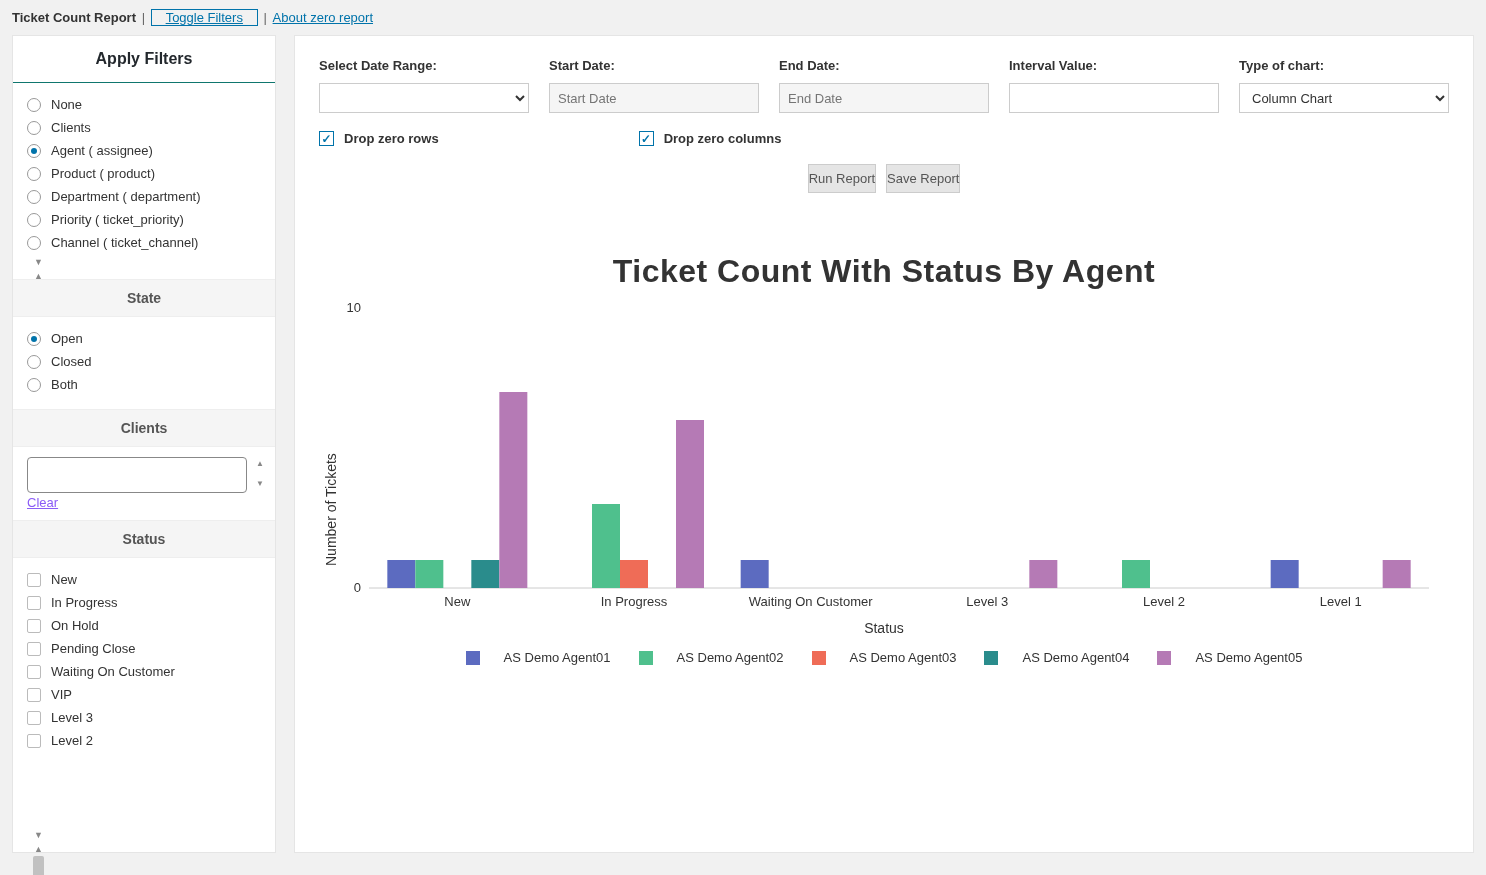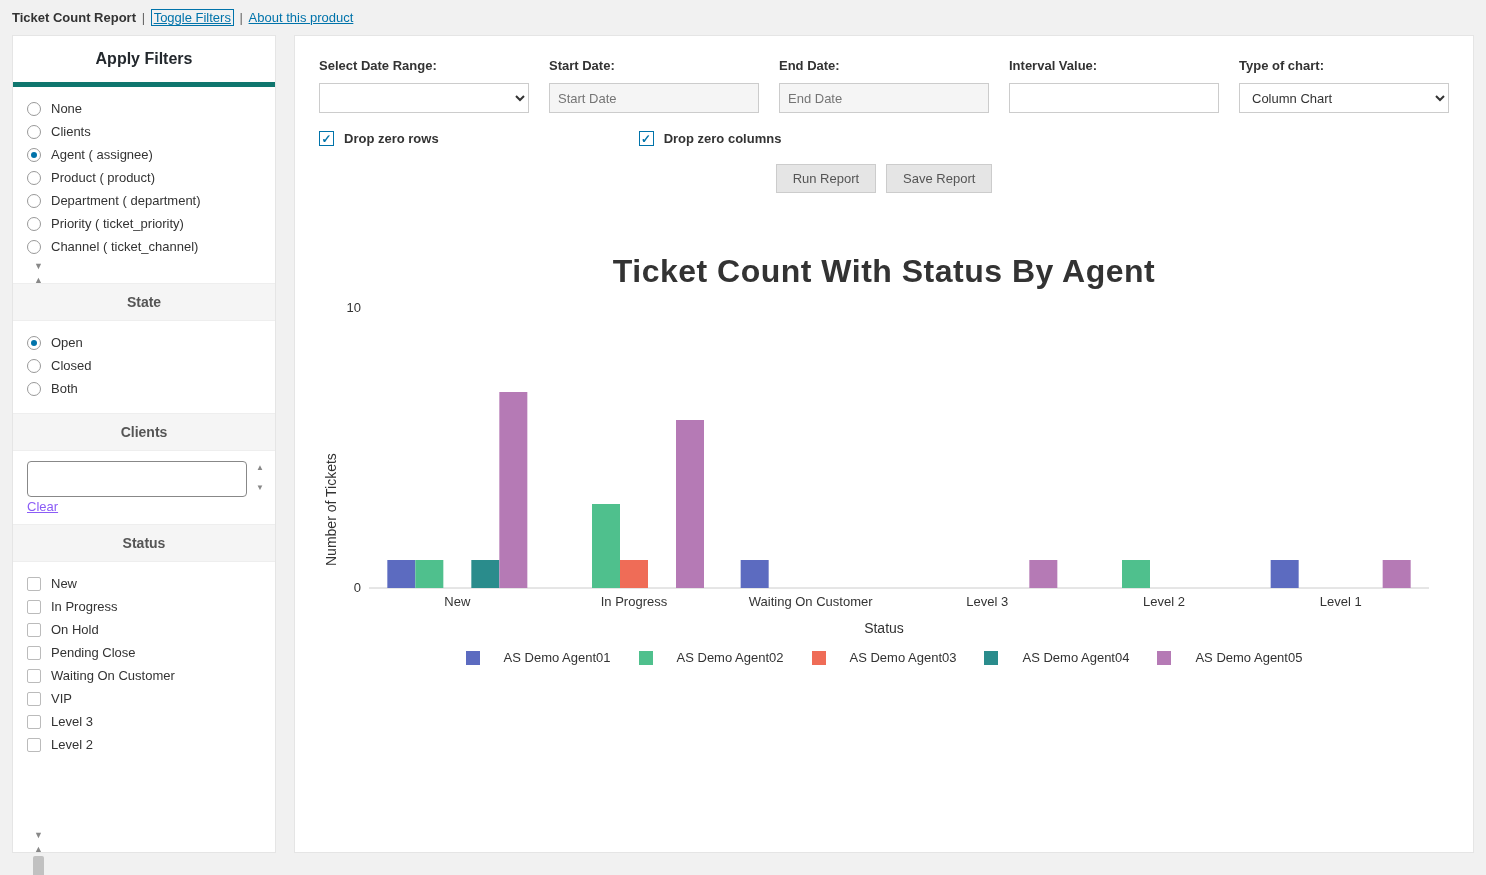--- a/index.html
+++ b/index.html
@@ -13,41 +13,41 @@
     overflow: hidden;
   }
   .topbar {
     padding: 10px 12px;
     font-size: 13px;
     color: #333;
   }
   .topbar .title { font-weight: 600; color: #333; }
   .topbar a { color: #0073aa; text-decoration: underline; cursor: pointer; }
   .topbar .sep { color: #666; padding: 0 2px; }
-  .toggle-box { border: 1px solid #0073aa; padding: 0 2px; }
+  .toggle-box { border: 1px solid #0073aa; padding: 0 14px; }
   .layout {
     display: flex;
     gap: 18px;
     padding: 0 12px 12px 12px;
     height: 830px;
   }
   .sidebar {
     width: 272px;
     background: #fff;
     border: 1px solid #e5e5e5;
     display: flex;
     flex-direction: column;
   }
   .apply-title {
     text-align: center;
     font-size: 16px;
     font-weight: 600;
     color: #23282d;
     padding: 14px 0;
-    border-bottom: 5px solid #0f766e;
+    border-bottom: 1px solid #0f766e;
   }
   .panel-header {
     background: #f5f5f5;
     text-align: center;
     font-size: 14px;
     font-weight: 600;
     color: #555;
     padding: 10px 0;
     border-top: 1px solid #eee;
     border-bottom: 1px solid #eee;
@@ -198,21 +198,21 @@
   }
   .btn-row {
     display: flex;
     gap: 10px;
     justify-content: center;
     margin-top: 18px;
   }
   .btn {
     background: #e5e5e5;
     border: 1px solid #ccc;
-    padding: 6px 16px;
+    padding: 6px 0;
     font-size: 13px;
     color: #555;
     cursor: pointer;
   }
   
   .chart-wrap {
     margin-top: 60px;
   }
   .chart-title {
     text-align: center;
@@ -245,21 +245,21 @@
   }
 </style>
 </head>
 <body>
 
 <div class="topbar">
   <span class="title">Ticket Count Report</span>
   <span class="sep"> | </span>
   <a class="toggle-box">Toggle Filters</a>
   <span class="sep"> | </span>
-  <a>About this product</a>
+  <a>About zero report</a>
 </div>
 
 <div class="layout">
 
   <div class="sidebar">
     <div class="apply-title">Apply Filters</div>
 
     <div class="panel-body scroll-area" style="height:196px;">
       <div class="scroll-content" id="second-dim-list">
           <div class="radio-row">

